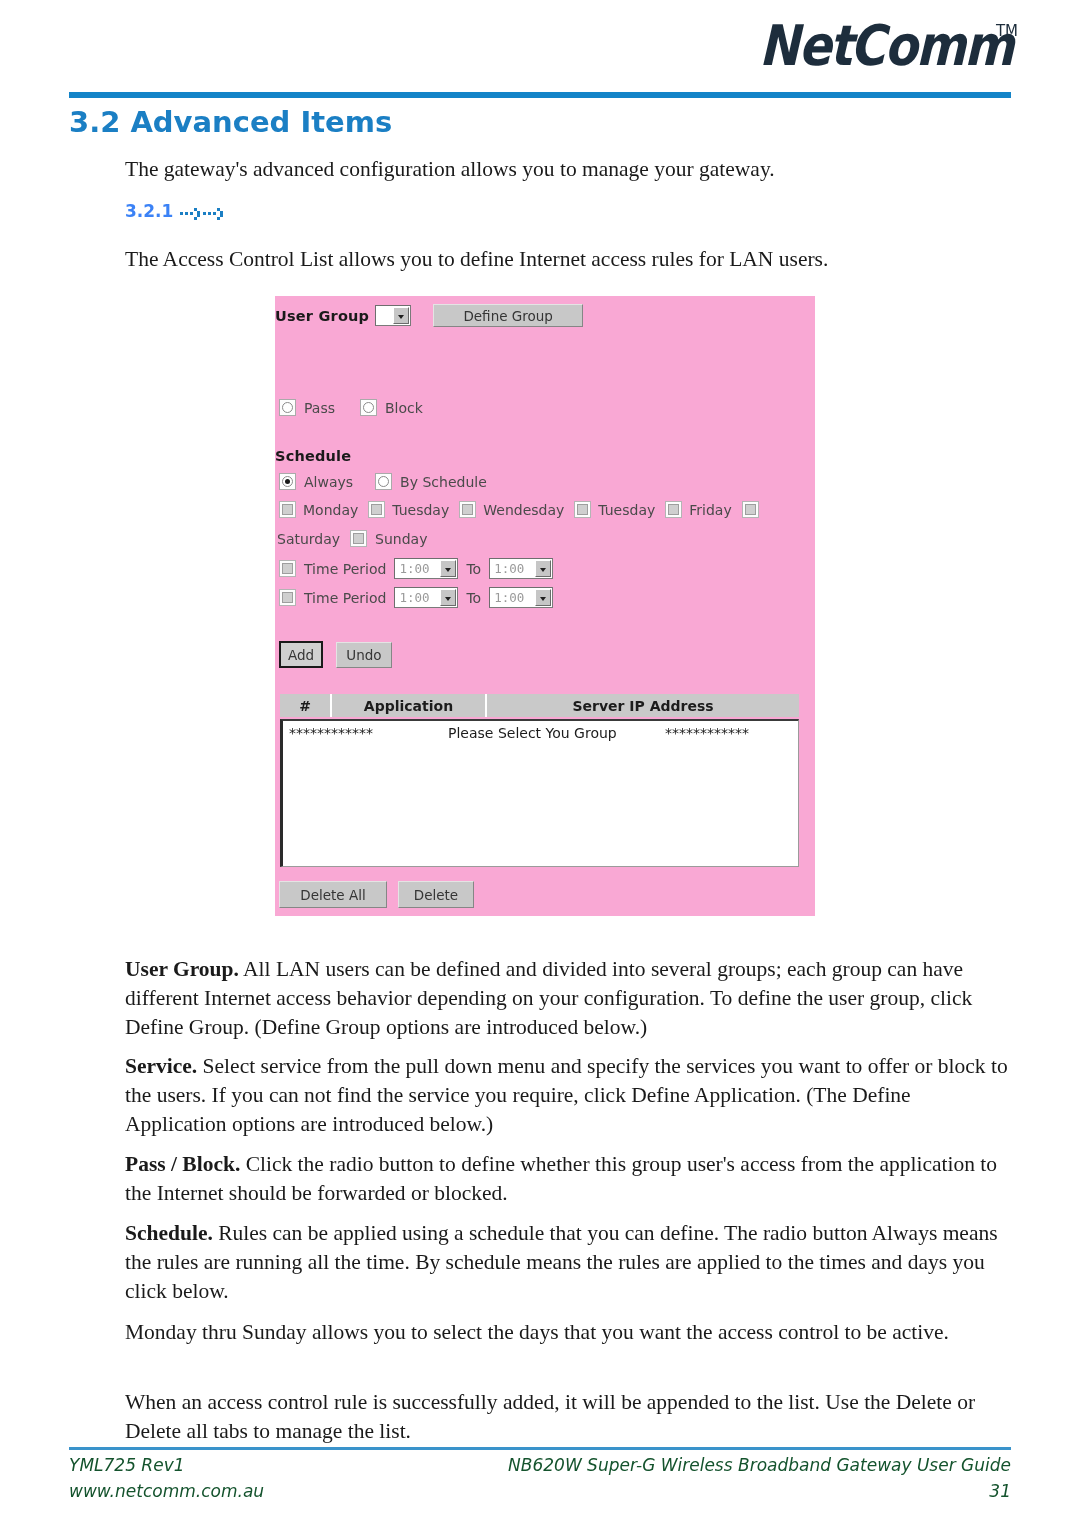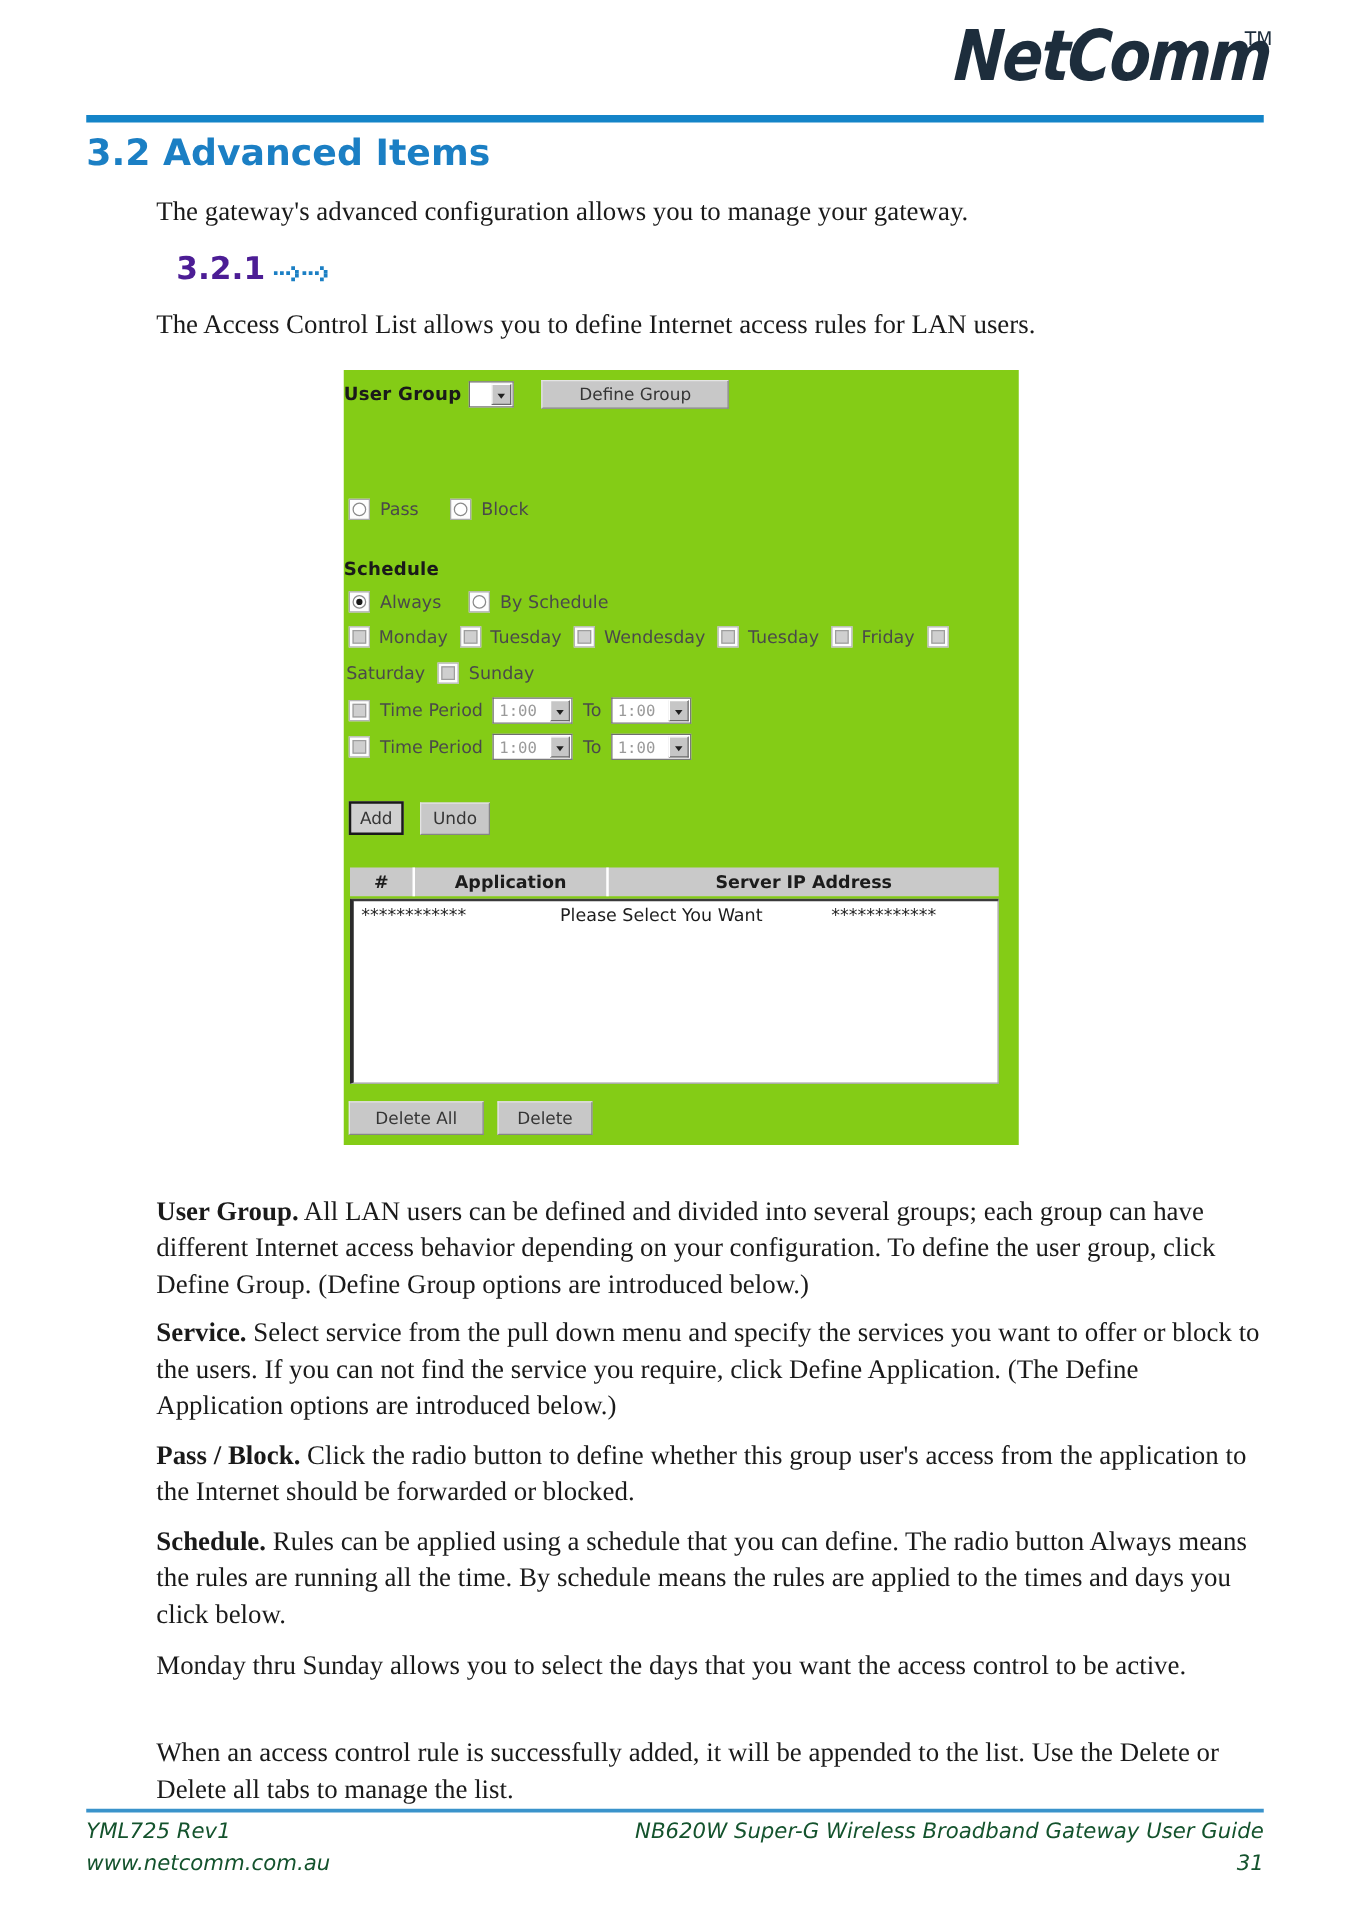--- a/index.html
+++ b/index.html
@@ -69,27 +69,26 @@
     white-space: nowrap;
   }
   #h2-num { margin-right: 10px; }
 
   #h3-title {
     position: absolute;
     left: 125px;
     top: 200px;
     font-family: "DejaVu Sans", sans-serif;
     font-weight: bold;
-    font-size: 25px;
-    color: #4c1d95;
+    font-size: 17px;
+    color: #3b82f6;
     white-space: nowrap;
     display: flex;
     align-items: center;
     gap: 7px;
-    margin-left: 16px;
   }
   .arrow-glyph {
     display: inline-block;
     width: 48px;
     height: 22px;
     position: relative;
     top: 2px;
   }
 
   .body-para {
@@ -107,21 +106,21 @@
   
   #router-ui {
     position: absolute;
     left: 275px;
     top: 296px;
     width: 540px;
     height: 620px;
     font-family: "DejaVu Sans", sans-serif;
     font-size: 13.5px;
     color: #303030;
-    background: #84cc16;
+    background: #f9a8d4;
   }
   .ui-row { position: absolute; display: flex; align-items: center; }
 
   .ui-label-bold {
     font-family: "DejaVu Sans", sans-serif;
     font-weight: bold;
     font-size: 14.5px;
     color: #1a1a1a;
     letter-spacing: 0.2px;
   }
@@ -433,21 +432,21 @@
   </div>
 
   <div id="acl-table-header">
     <div class="th" style="width:52px;">#</div>
     <div class="th" style="width:155px;">Application</div>
     <div class="th" style="width:312px;">Server IP Address</div>
   </div>
 
   <div id="acl-list-box">
     <span class="acl-placeholder" style="left:6px;">************</span>
-    <span class="acl-placeholder" style="left:165px;">Please Select You Want</span>
+    <span class="acl-placeholder" style="left:165px;">Please Select You Group</span>
     <span class="acl-placeholder" style="left:382px;">************</span>
   </div>
 
   <div class="ui-row" style="left:4px; top:585px;">
     <span class="ui-button" style="width:108px; height:27px;">Delete All</span>
     <span class="ui-button" style="width:76px; height:27px; margin-left:11px;">Delete</span>
   </div>
 
 </div>
 

